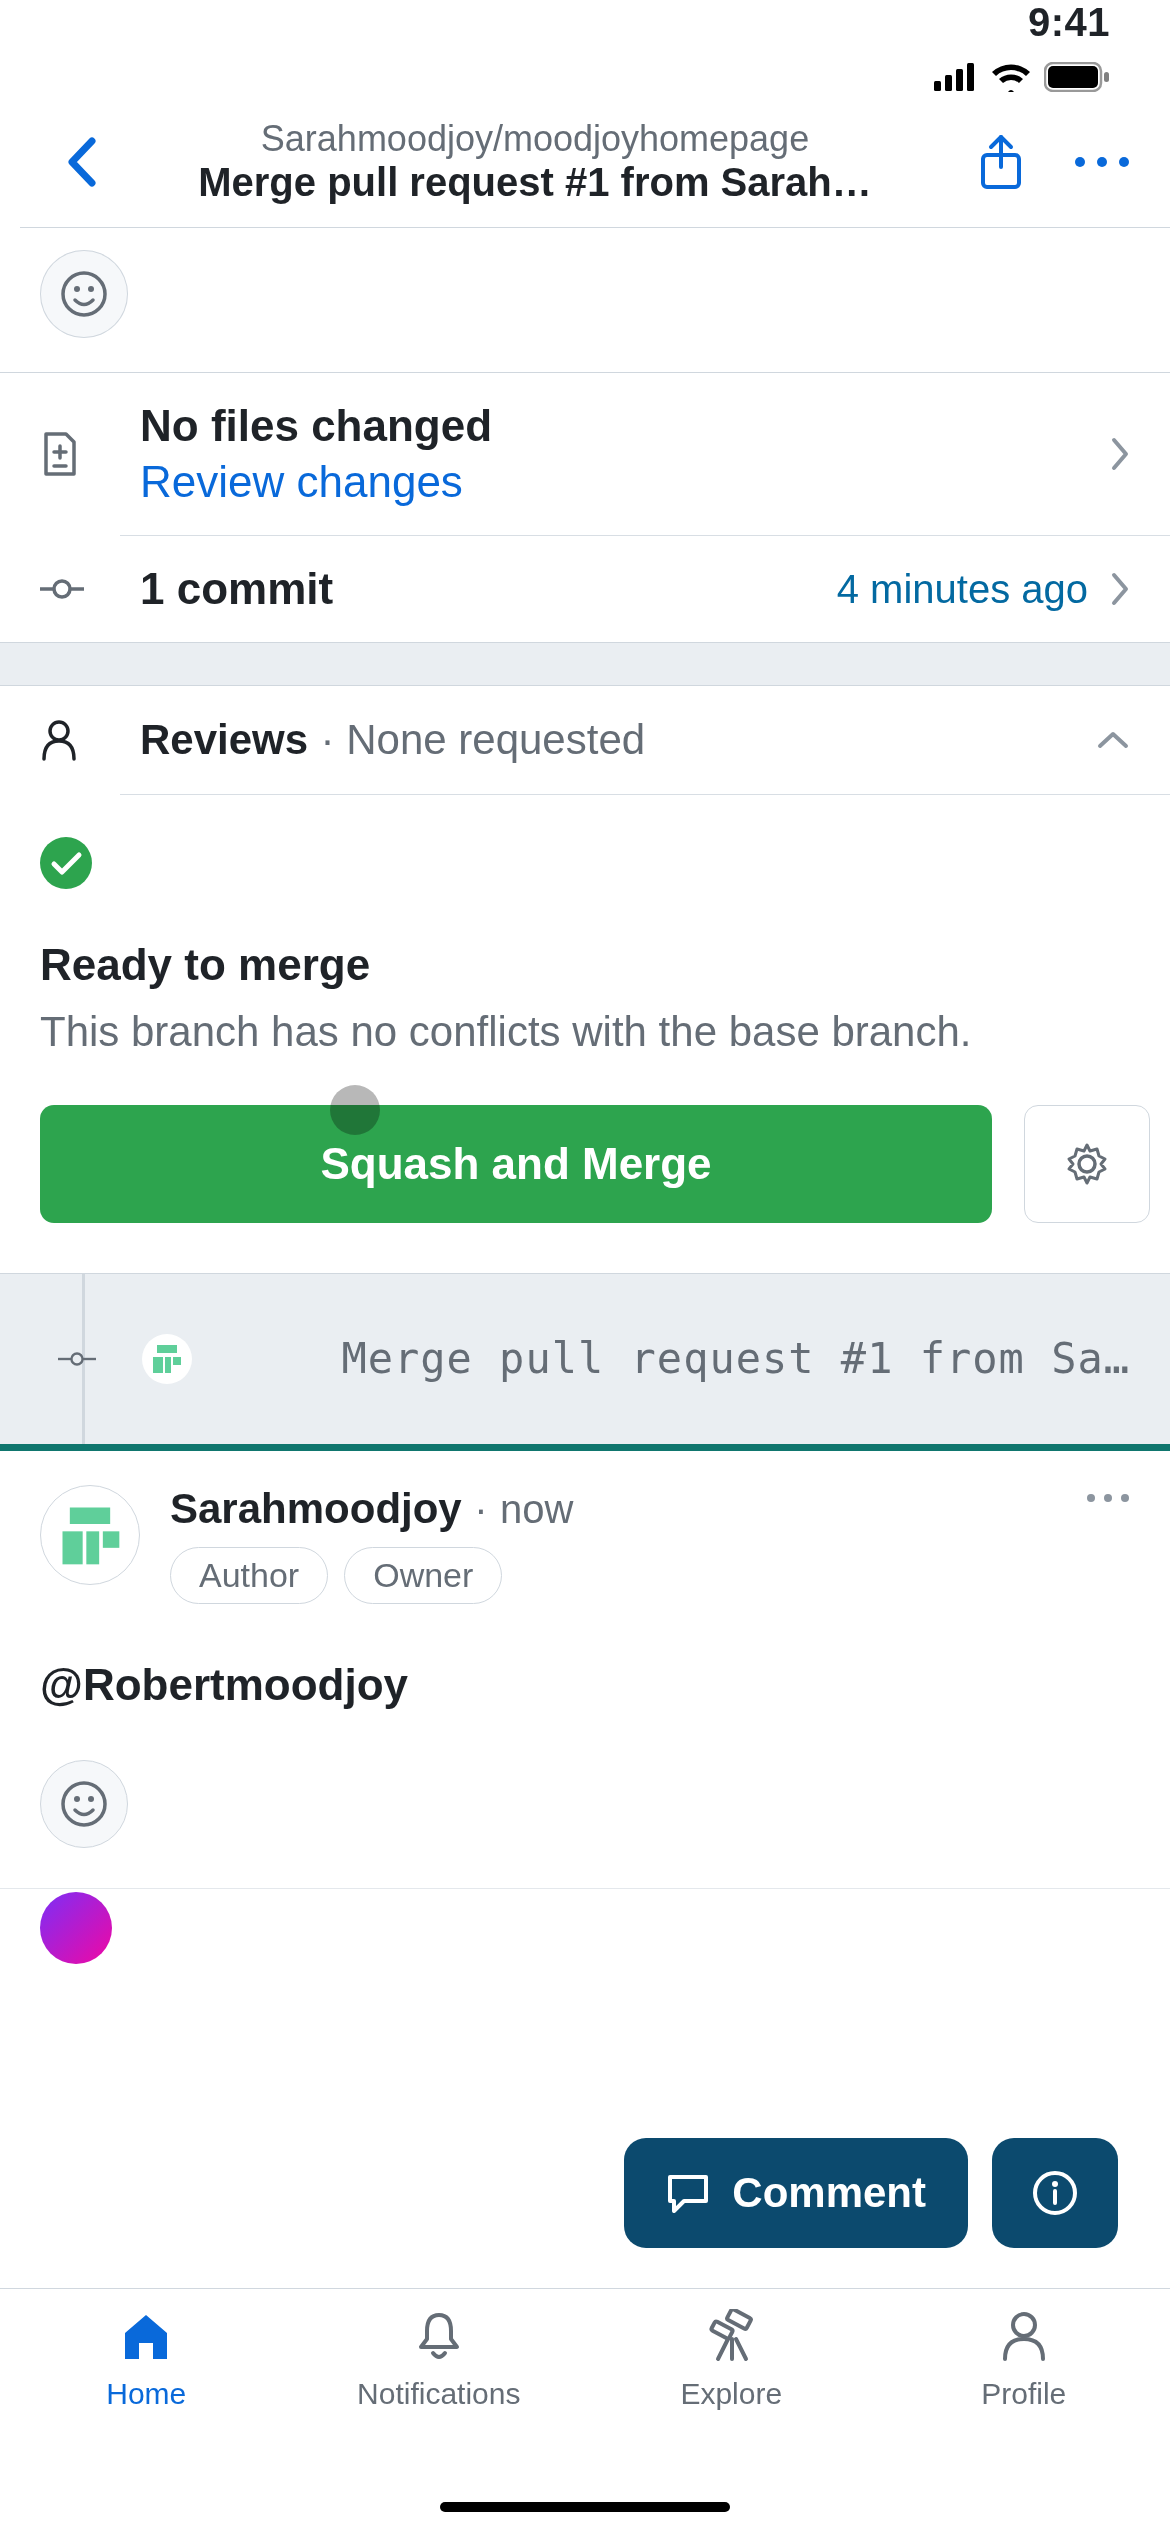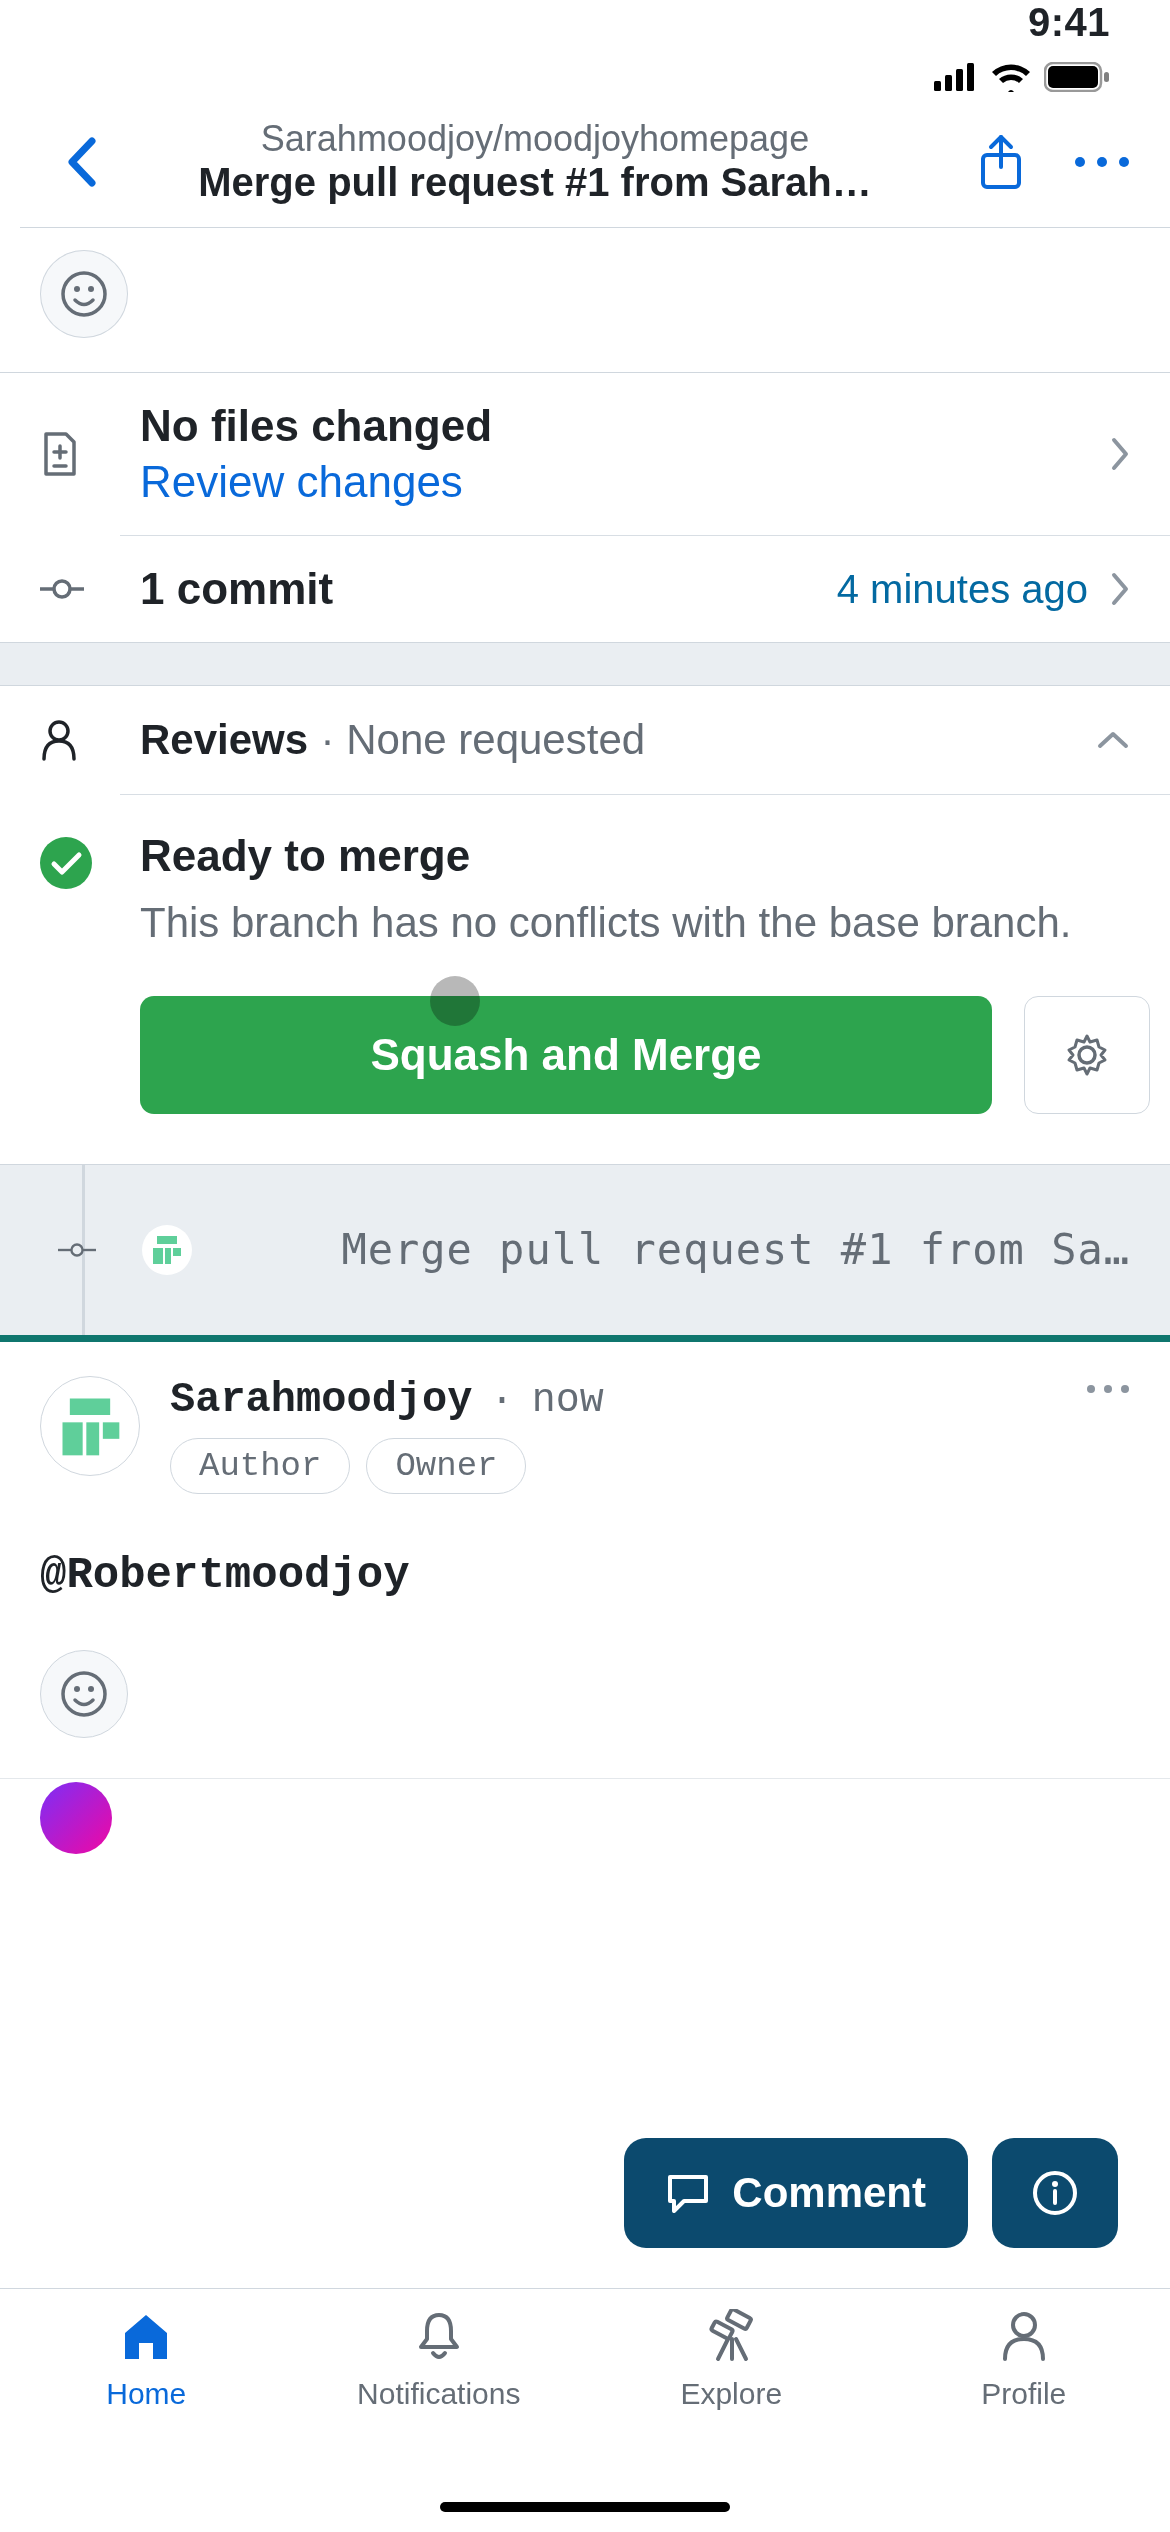--- a/index.html
+++ b/index.html
@@ -28,40 +28,40 @@
     .row-chevron { color:#8c959f; }
     .row-meta { font-size:40px; color:#0369a1; margin-right:22px; }
     .inner-divider { border-top:1px solid #d8dee4; margin-left:120px; }
 
     .gap { height:44px; background:#eaeef2; border-top:1px solid #d0d7de; border-bottom:1px solid #d0d7de; }
 
     .reviews-header { display:flex; align-items:center; padding:30px 40px; }
     .reviews-title { font-size:42px; font-weight:700; }
     .reviews-status { font-size:42px; color:#656d76; margin-left:8px; font-weight:400; }
 
-    .merge-block { padding:0 20px 50px 40px; display:flex; gap:40px; }
+    .merge-block { padding:0 20px 50px 40px; display:flex; gap:51px;flex-direction:column; }
     .merge-check { width:60px; padding-top:6px; }
     .merge-body { flex:1; }
     .merge-title { font-size:44px; font-weight:600; }
     .merge-desc { font-size:42px; color:#656d76; margin-top:14px; line-height:1.35; }
     .merge-actions { display:flex; gap:32px; margin-top:44px; }
     .merge-btn { flex:1; background:#2da44e; color:#fff; font-size:44px; font-weight:600; border:none; border-radius:14px; height:118px; display:flex; align-items:center; justify-content:center; position:relative; }
     .merge-btn-dot { position:absolute; width:50px; height:50px; border-radius:50%; background:rgba(0,0,0,0.28); top:-20px; left:290px; }
     .merge-settings { width:126px; height:118px; border:1.5px solid #d0d7de; border-radius:14px; background:#fff; display:flex; align-items:center; justify-content:center; }
 
     
     .timeline { background:#eaeef2; border-top:1px solid #d0d7de; border-bottom:7px solid #0f766e; position:relative; padding:0;text-align:right; }
     .timeline-line { position:absolute; left:82px; top:0; bottom:0; width:3px; background:#d0d7de; }
     .timeline-row { position:relative; display:flex; align-items:center; padding:60px 40px; }
     .timeline-node { position:relative; z-index:1; width:38px; height:38px; display:flex; align-items:center; justify-content:center; margin-left:18px; margin-right:46px; }
     .timeline-avatar { width:50px; height:50px; border-radius:50%; background:#fff; display:flex; align-items:center; justify-content:center; margin-right:24px; }
     .timeline-msg { flex:1; font-family:ui-monospace,SFMono-Regular,Menlo,monospace; font-size:42px; color:#656d76; white-space:nowrap; overflow:hidden; text-overflow:ellipsis; letter-spacing:1px; }
 
     
-    .comment { background:#fff; padding:34px 40px 40px 40px;font-family:Liberation Mono, monospace; }
+    .comment { background:#fff; padding:34px 40px 40px 40px; }
     .comment-head { display:flex; align-items:flex-start; gap:30px; }
     .avatar-lg { width:100px; height:100px; border-radius:50%; border:1px solid #d0d7de; background:#fff; display:flex; align-items:center; justify-content:center; overflow:hidden; }
     .comment-meta { flex:1; }
     .comment-author { font-size:42px; font-weight:700; }
     .comment-time { font-size:40px; color:#656d76; }
     .comment-more { color:#8c959f; padding-top:8px; }
     .badges { display:flex; gap:16px; margin-top:14px; }
     .badge { border:1.5px solid #d0d7de; border-radius:40px; padding:8px 28px; font-size:34px; color:#656d76; }
     .comment-body { font-size:44px; font-weight:700; margin-top:56px; }
     .reaction-row { margin-top:50px; }

